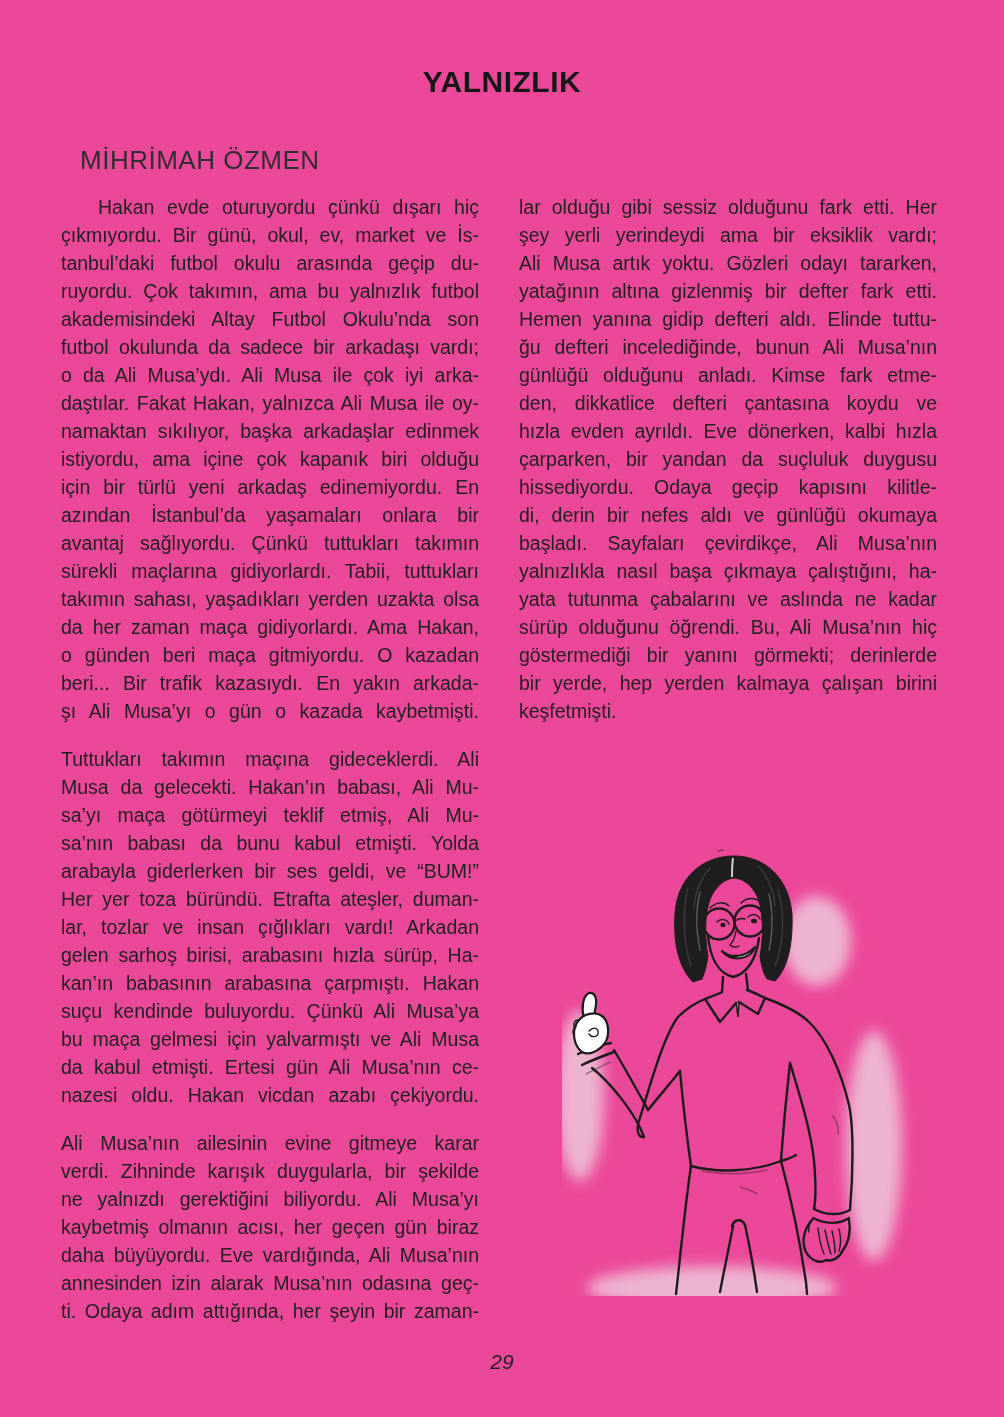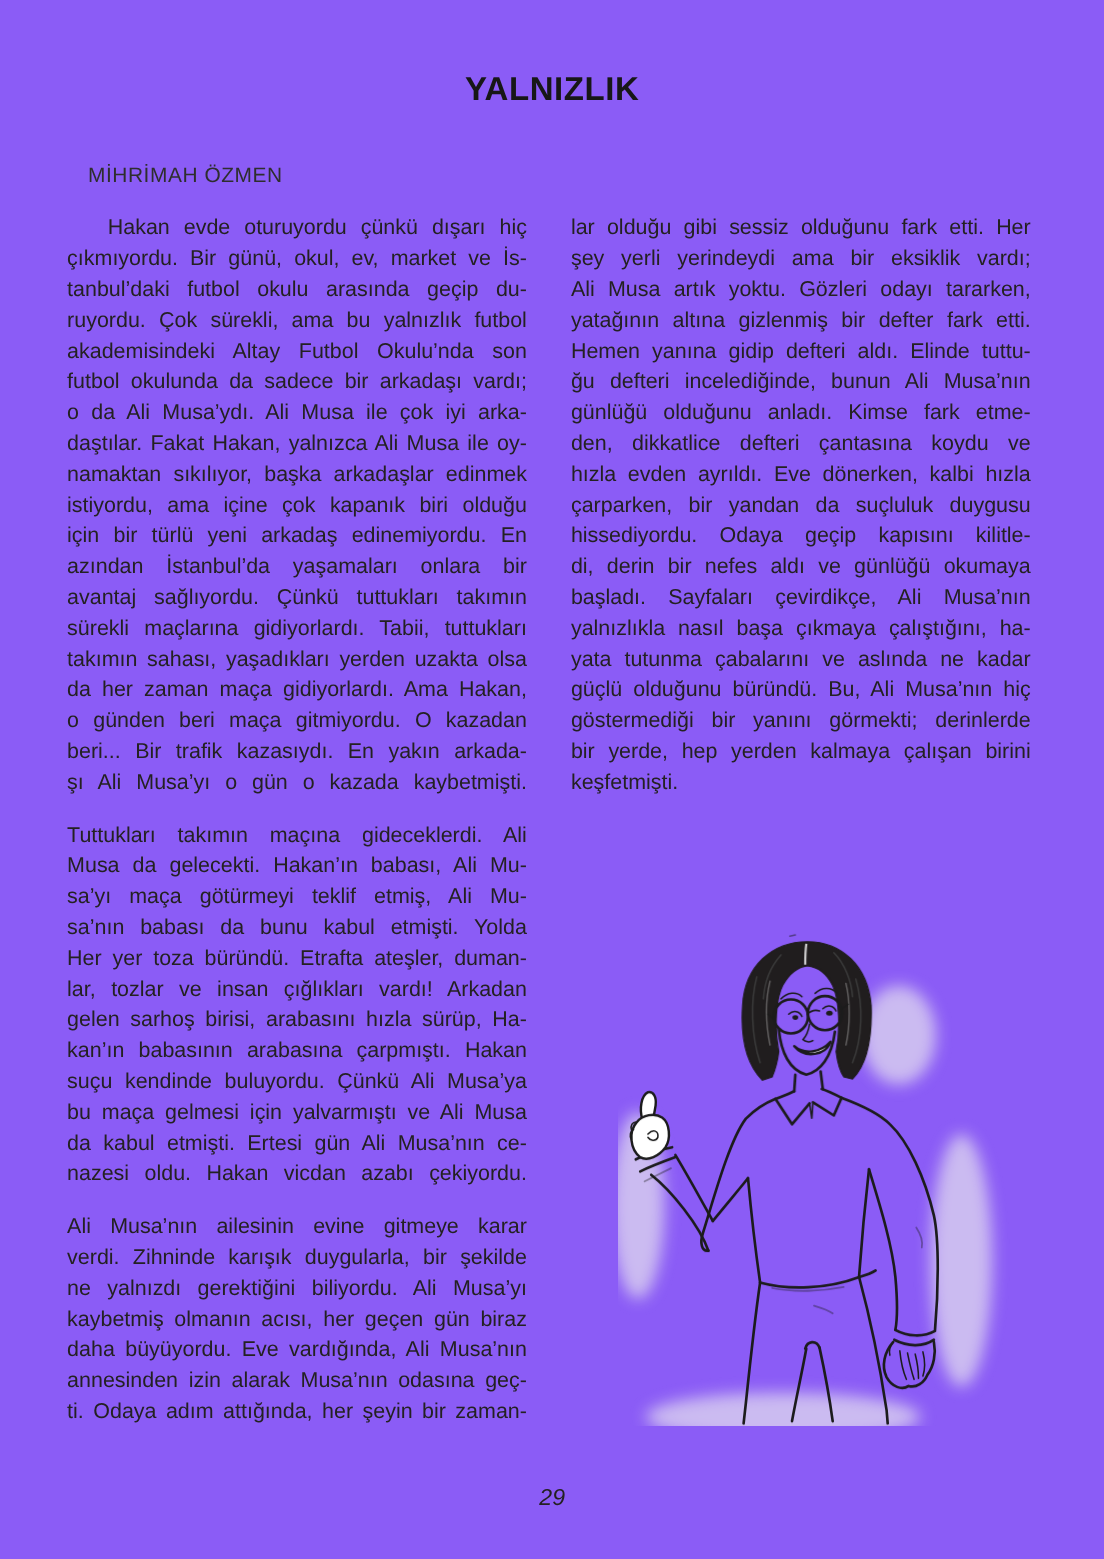--- a/index.html
+++ b/index.html
@@ -1,28 +1,28 @@
 <!DOCTYPE html>
 <html lang="tr"><head>
 <meta charset="utf-8">
 <style>
   html,body{margin:0;padding:0;background:#ffffff;}
   .page{
     position:relative;width:1004px;height:1417px;margin:0 auto;
-    background:#8b5cf6;overflow:hidden;
+    background:#ec4899;overflow:hidden;
     font-family:"Liberation Sans",sans-serif;color:#222222;
   }
   .page-title{
     position:absolute;top:64px;left:0;width:100%;text-align:center;
     font-size:30px;line-height:36px;font-weight:700;color:#171717;
     letter-spacing:0.5px;
   }
   .author{
     position:absolute;top:146px;left:80px;
-    font-size:19px;line-height:28px;font-weight:400;color:#2e2e2e;
+    font-size:26px;line-height:28px;font-weight:400;color:#2e2e2e;
     letter-spacing:0.5px;
   }
   .col{
     position:absolute;top:193px;width:418px;
     font-size:19.5px;line-height:28px;color:#242122;
   }
   .col-left{left:61px;}
   .col-right{left:519px;}
   .para + .para{margin-top:20px;}
   .tline{text-align:justify;text-align-last:justify;}
@@ -50,21 +50,21 @@
 
   <div class="page-title">YALNIZLIK</div>
 
   <div class="author">MİHRİMAH ÖZMEN</div>
 
   <div class="col col-left">
       <div class="para">
         <div class="tline indent">Hakan evde oturuyordu çünkü dışarı hiç</div>
         <div class="tline">çıkmıyordu. Bir günü, okul, ev, market ve İs-</div>
         <div class="tline">tanbul’daki futbol okulu arasında geçip du-</div>
-        <div class="tline">ruyordu. Çok sürekli, ama bu yalnızlık futbol</div>
+        <div class="tline">ruyordu. Çok takımın, ama bu yalnızlık futbol</div>
         <div class="tline">akademisindeki Altay Futbol Okulu’nda son</div>
         <div class="tline">futbol okulunda da sadece bir arkadaşı vardı;</div>
         <div class="tline">o da Ali Musa’ydı. Ali Musa ile çok iyi arka-</div>
         <div class="tline">daştılar. Fakat Hakan, yalnızca Ali Musa ile oy-</div>
         <div class="tline">namaktan sıkılıyor, başka arkadaşlar edinmek</div>
         <div class="tline">istiyordu, ama içine çok kapanık biri olduğu</div>
         <div class="tline">için bir türlü yeni arkadaş edinemiyordu. En</div>
         <div class="tline">azından İstanbul’da yaşamaları onlara bir</div>
         <div class="tline">avantaj sağlıyordu. Çünkü tuttukları takımın</div>
         <div class="tline">sürekli maçlarına gidiyorlardı. Tabii, tuttukları</div>
@@ -72,20 +72,21 @@
         <div class="tline">da her zaman maça gidiyorlardı. Ama Hakan,</div>
         <div class="tline">o günden beri maça gitmiyordu. O kazadan</div>
         <div class="tline">beri... Bir trafik kazasıydı. En yakın arkada-</div>
         <div class="tline">şı Ali Musa’yı o gün o kazada kaybetmişti.</div>
       </div>
       <div class="para">
         <div class="tline">Tuttukları takımın maçına gideceklerdi. Ali</div>
         <div class="tline">Musa da gelecekti. Hakan’ın babası, Ali Mu-</div>
         <div class="tline">sa’yı maça götürmeyi teklif etmiş, Ali Mu-</div>
         <div class="tline">sa’nın babası da bunu kabul etmişti. Yolda</div>
+        <div class="tline">arabayla giderlerken bir ses geldi, ve “BUM!”</div>
         <div class="tline">Her yer toza büründü. Etrafta ateşler, duman-</div>
         <div class="tline">lar, tozlar ve insan çığlıkları vardı! Arkadan</div>
         <div class="tline">gelen sarhoş birisi, arabasını hızla sürüp, Ha-</div>
         <div class="tline">kan’ın babasının arabasına çarpmıştı. Hakan</div>
         <div class="tline">suçu kendinde buluyordu. Çünkü Ali Musa’ya</div>
         <div class="tline">bu maça gelmesi için yalvarmıştı ve Ali Musa</div>
         <div class="tline">da kabul etmişti. Ertesi gün Ali Musa’nın ce-</div>
         <div class="tline">nazesi oldu. Hakan vicdan azabı çekiyordu.</div>
       </div>
       <div class="para">
@@ -108,21 +109,21 @@
         <div class="tline">ğu defteri incelediğinde, bunun Ali Musa’nın</div>
         <div class="tline">günlüğü olduğunu anladı. Kimse fark etme-</div>
         <div class="tline">den, dikkatlice defteri çantasına koydu ve</div>
         <div class="tline">hızla evden ayrıldı. Eve dönerken, kalbi hızla</div>
         <div class="tline">çarparken, bir yandan da suçluluk duygusu</div>
         <div class="tline">hissediyordu. Odaya geçip kapısını kilitle-</div>
         <div class="tline">di, derin bir nefes aldı ve günlüğü okumaya</div>
         <div class="tline">başladı. Sayfaları çevirdikçe, Ali Musa’nın</div>
         <div class="tline">yalnızlıkla nasıl başa çıkmaya çalıştığını, ha-</div>
         <div class="tline">yata tutunma çabalarını ve aslında ne kadar</div>
-        <div class="tline">güçlü olduğunu büründü. Bu, Ali Musa’nın hiç</div>
+        <div class="tline">sürüp olduğunu öğrendi. Bu, Ali Musa’nın hiç</div>
         <div class="tline">göstermediği bir yanını görmekti; derinlerde</div>
         <div class="tline">bir yerde, hep yerden kalmaya çalışan birini</div>
         <div class="tline flush">keşfetmişti.</div>
       </div>
     </div>
 
   <svg class="figure" viewBox="0 0 440 450" xmlns="http://www.w3.org/2000/svg" aria-hidden="true">
     <defs>
       <filter id="soft" x="-60%" y="-60%" width="220%" height="220%">
         <feGaussianBlur stdDeviation="7"></feGaussianBlur>

